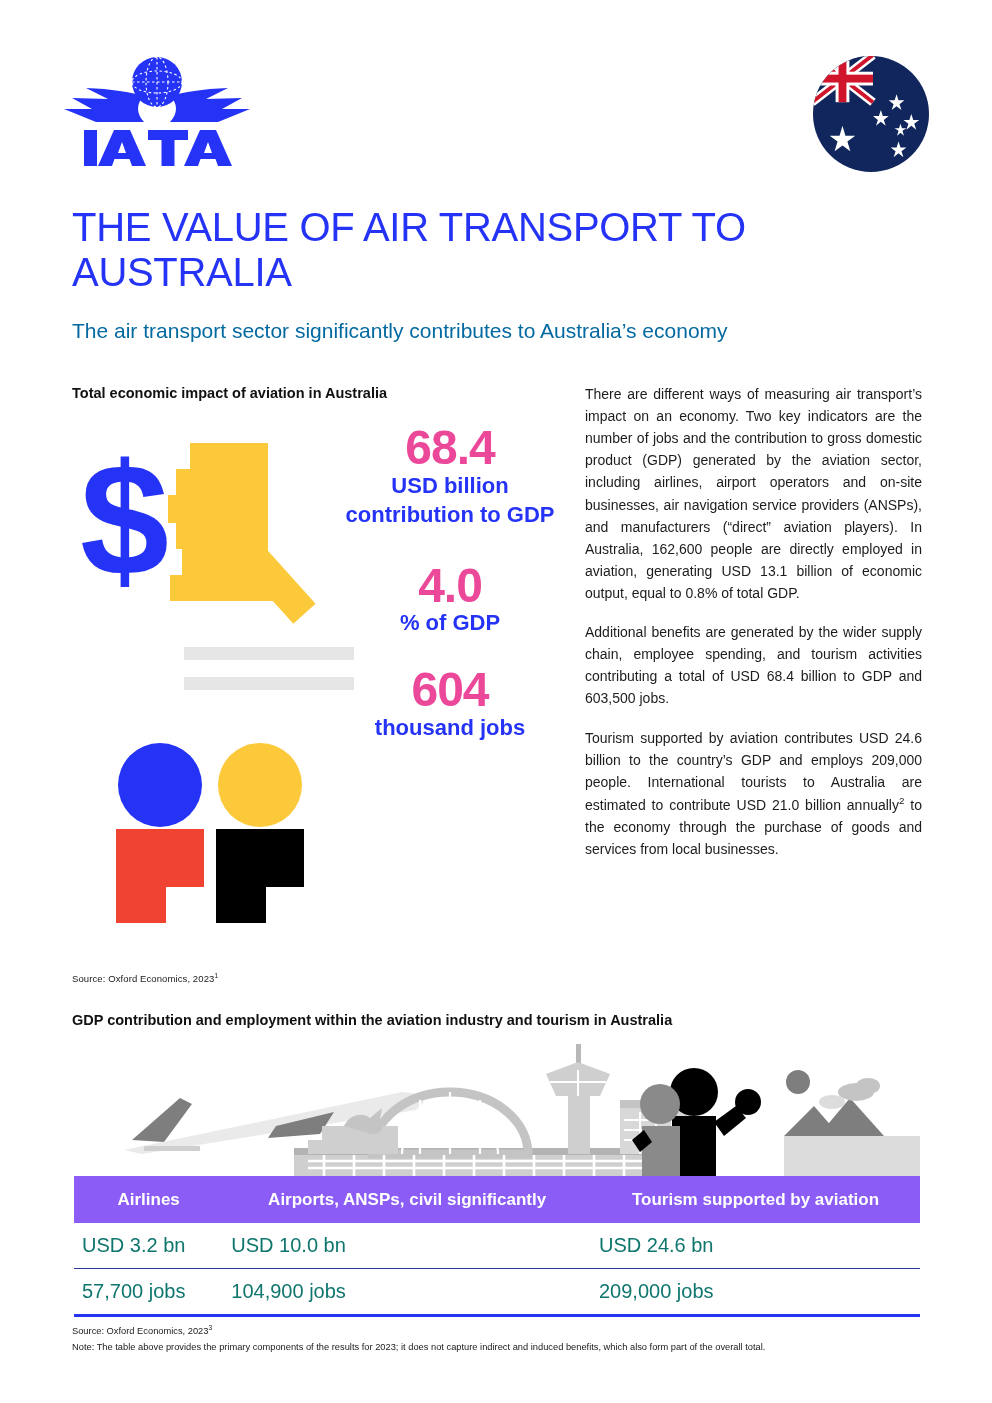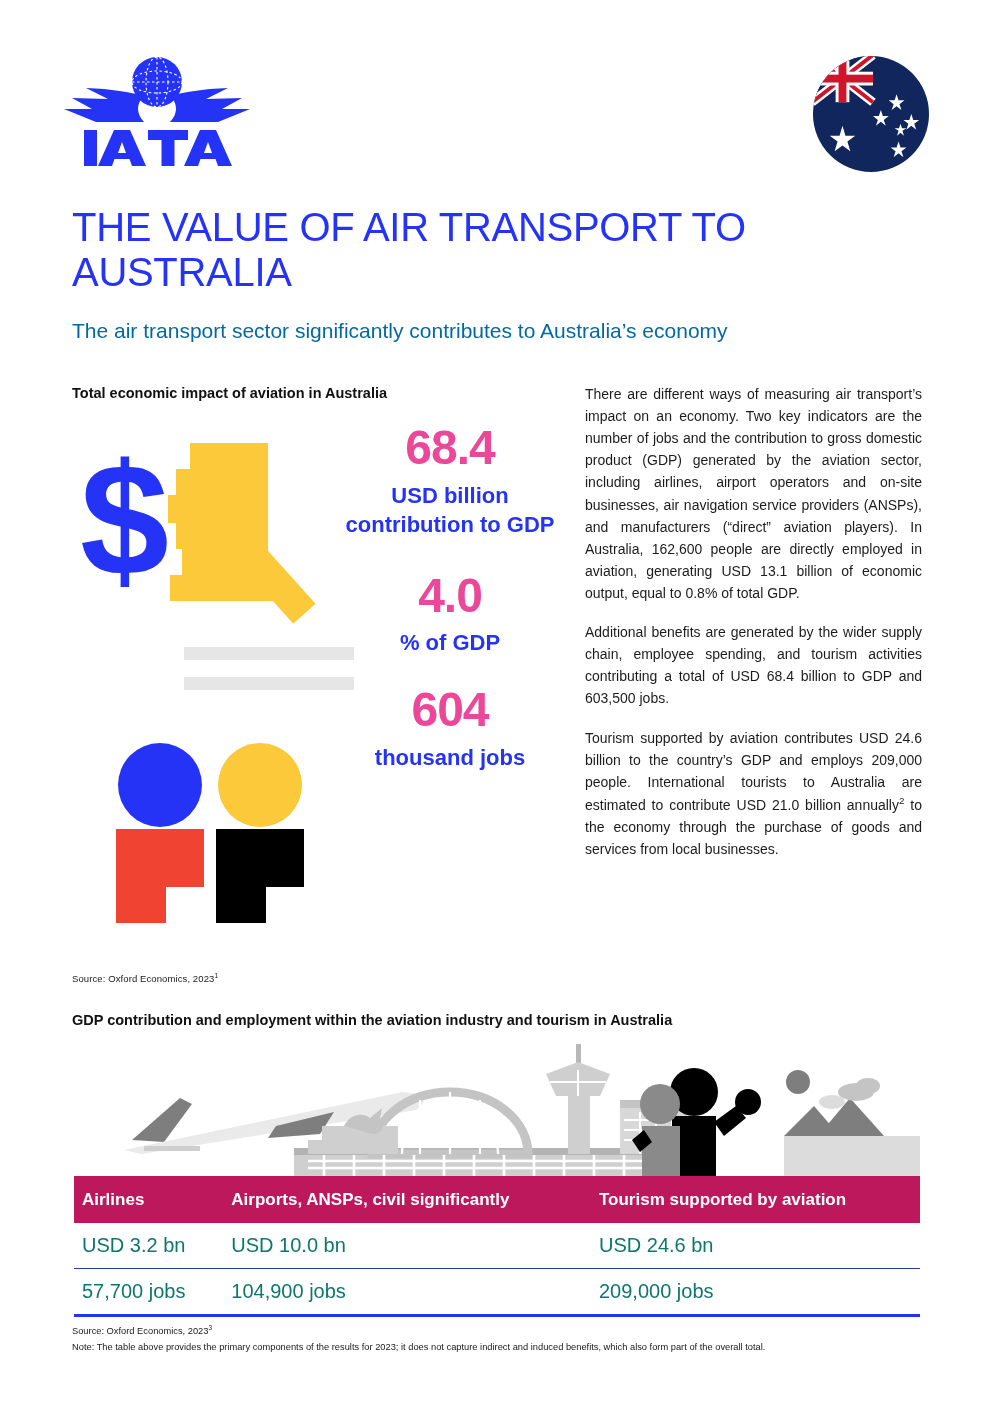--- a/index.html
+++ b/index.html
@@ -91,21 +91,20 @@
     font-weight: bold;
     color: #ec4899;
     line-height: 0.95;
     letter-spacing: -1px;
   }
   .num-label {
     font-size: 22px;
     font-weight: bold;
     color: #2433f5;
     line-height: 1.32;
-    margin-top: 10px;
   }
   .stat-block { margin-bottom: 34px; }
   .stat-block.compact { margin-bottom: 30px; }
 
   
   .body-copy {
     position: absolute;
     left: 585px;
     top: 383px;
     width: 337px;
@@ -137,27 +136,27 @@
 
   
   .data-table {
     position: absolute;
     left: 74px;
     top: 1176px;
     width: 846px;
     border-collapse: collapse;
   }
   .data-table th {
-    background: #be185d;
+    background: #8b5cf6;
     color: #ffffff;
     font-size: 17px;
     font-weight: bold;
     padding: 13px 8px;
     line-height: 1.25;
-    text-align: left;
+    text-align: center;
     border: none;
   }
   .data-table td {
     font-size: 20px;
     text-align: left;
     padding: 11px 8px;
     color: #0f766e;
     border-bottom: 1.4px solid #2a3a9c;
   }
   .data-table tr.last-row td {

